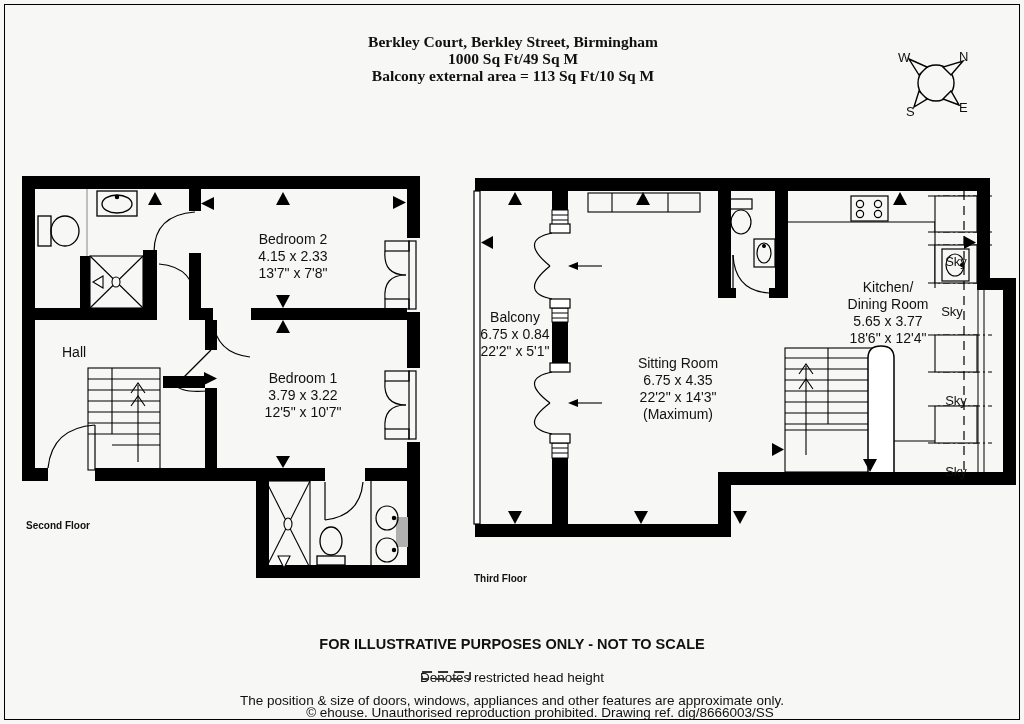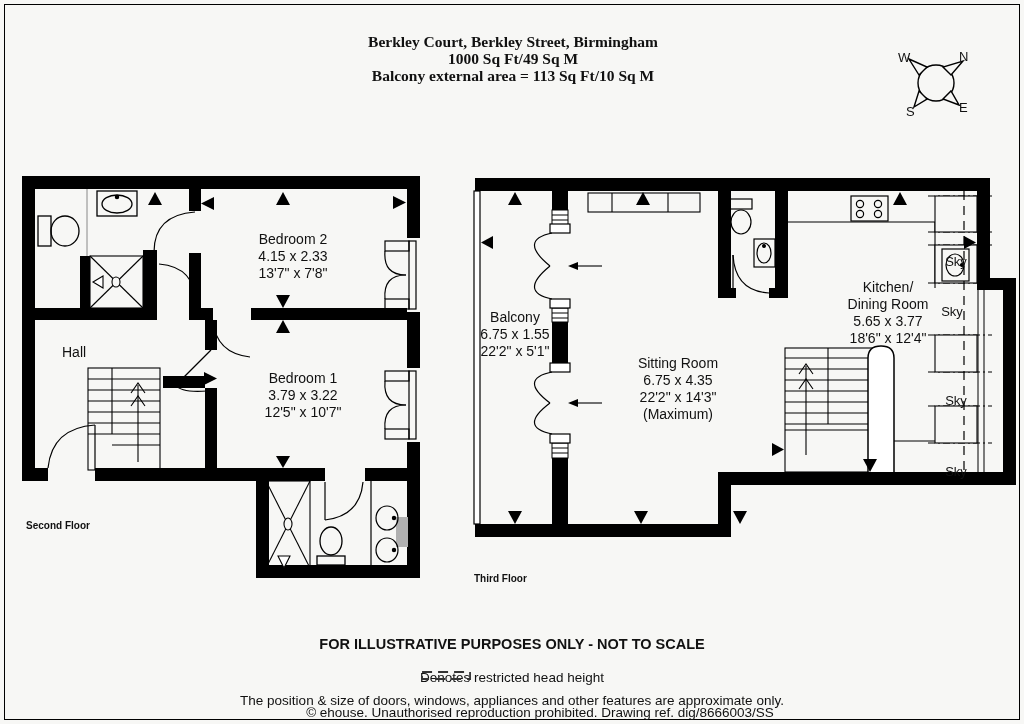--- a/index.html
+++ b/index.html
@@ -308,21 +308,21 @@
 </div>
 <div class="txt ctr room" style="left:303px;top:370px;">
   <div>Bedroom 1</div>
   <div>3.79 x 3.22</div>
   <div>12'5" x 10'7"</div>
 </div>
 <div class="txt room" style="left:62px;top:344px;">Hall</div>
 
 <div class="txt ctr room" style="left:515px;top:309px;">
   <div>Balcony</div>
-  <div>6.75 x 1.55</div>
+  <div>6.75 x 0.84</div>
   <div>22'2" x 5'1"</div>
 </div>
 <div class="txt ctr room" style="left:678px;top:355px;">
   <div>Sitting Room</div>
   <div>6.75 x 4.35</div>
   <div>22'2" x 14'3"</div>
   <div>(Maximum)</div>
 </div>
 <div class="txt ctr room" style="left:888px;top:262px;margin-top:17px;">
   <div>Kitchen/</div>

